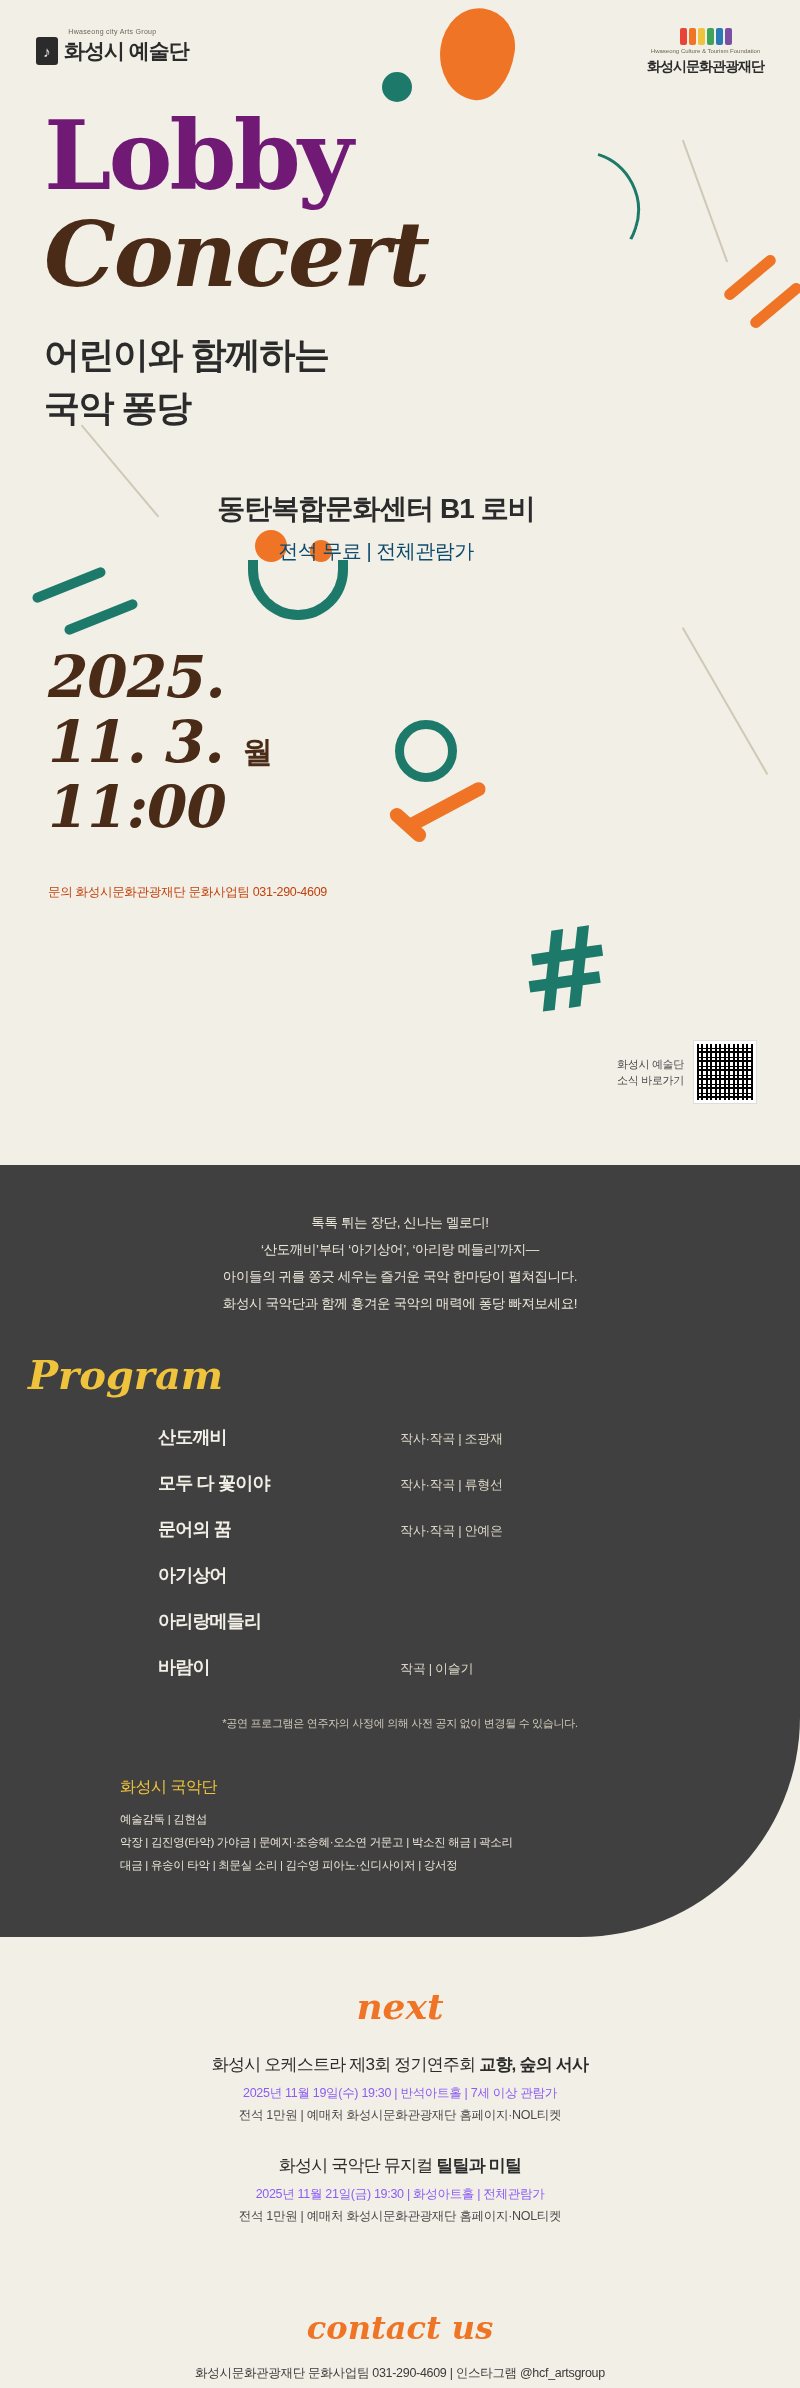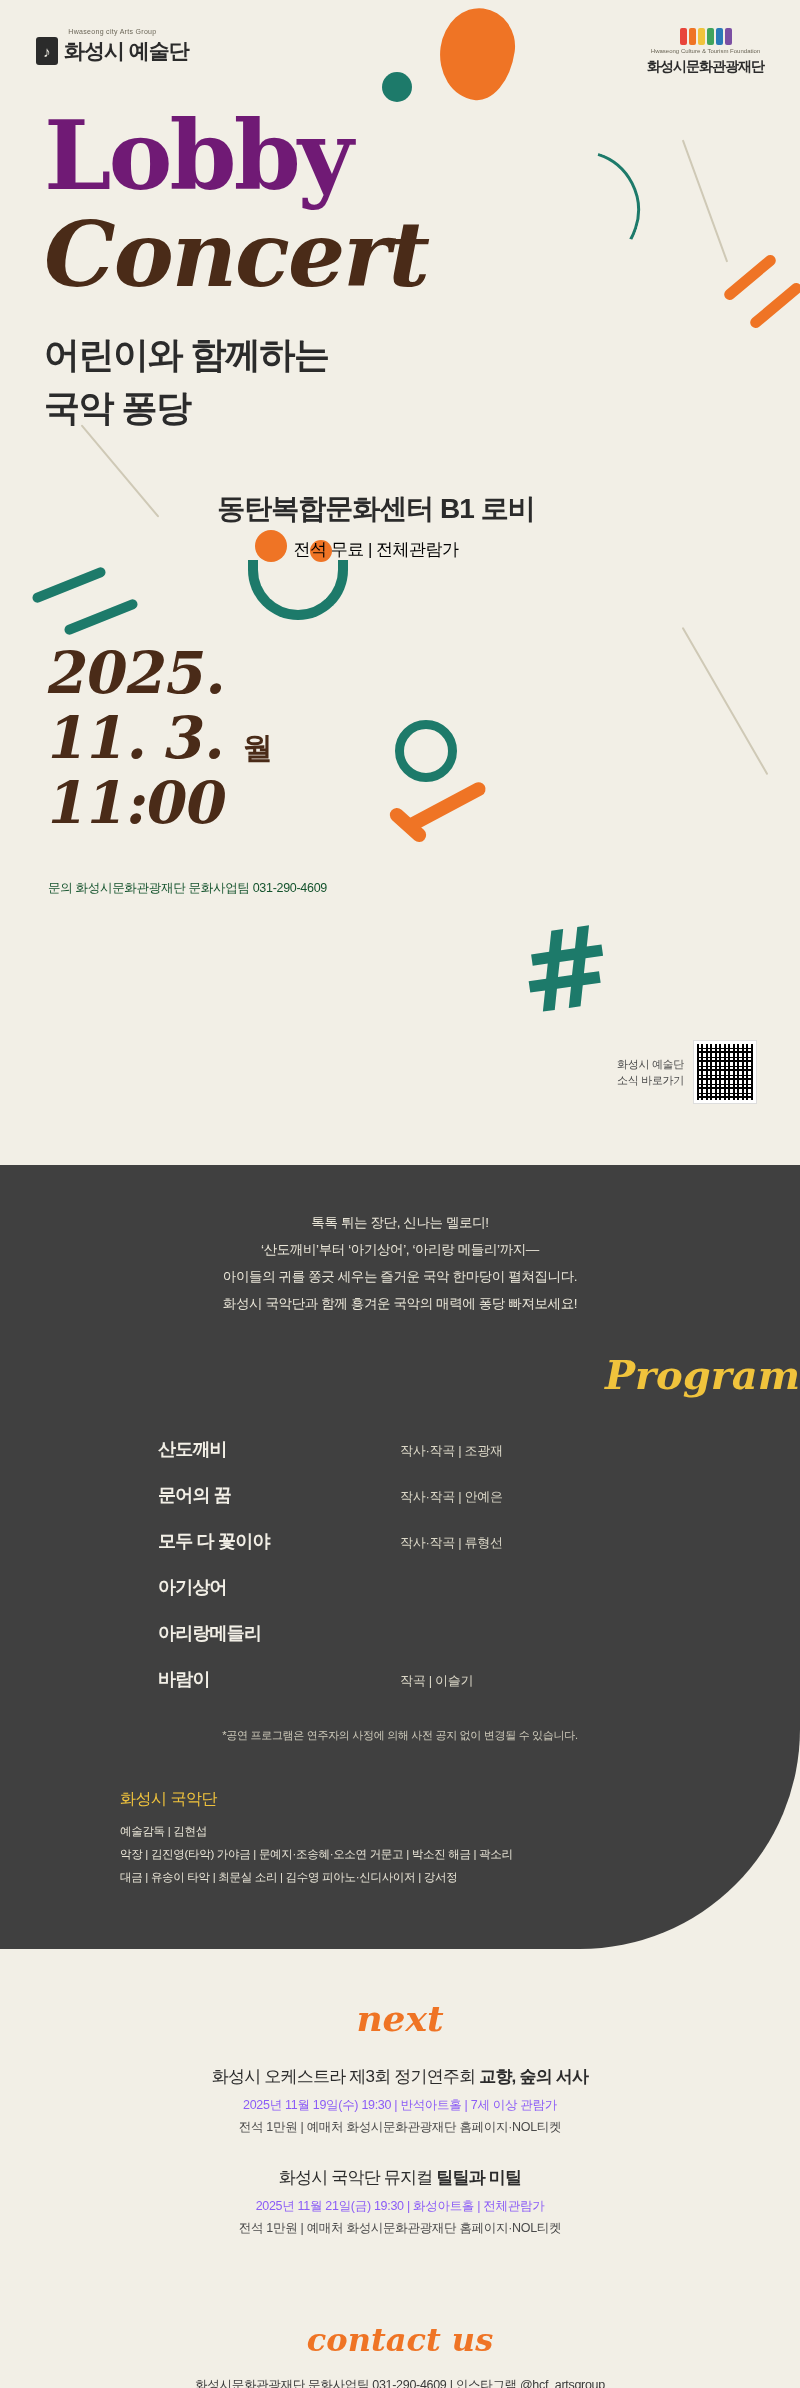--- a/index.html
+++ b/index.html
@@ -89,52 +89,52 @@
     font-size:90px; color:#4a2b18; letter-spacing:-2px; line-height:1.05; margin-top:6px;
   }
   .t-sub {
     margin-top:28px; font-size:36px; font-weight:bold; color:#2b2b2b;
     line-height:1.45; letter-spacing:-1.5px;
   }
 
   
   .venue { position:relative; z-index:5; text-align:center; padding:56px 48px 0 0; }
   .venue .v1 { font-size:28px; font-weight:bold; color:#2b2b2b; letter-spacing:-1px;}
-  .venue .v2 { font-size:17px; color:#000000; margin-top:10px; letter-spacing:-.5px;}
+  .venue .v2 { font-size:20px; color:#0c4a6e; margin-top:10px; letter-spacing:-.5px;}
 
   
   .date { position:relative; z-index:5; padding:80px 0 0 48px; }
   .date .line {
     font-family:"DejaVu Serif", serif; font-style:italic; font-weight:bold;
     font-size:58px; color:#4a2b18; line-height:1.12; letter-spacing:-1px;
   }
   .date .day { font-family:"Liberation Sans",sans-serif; font-style:normal; font-size:30px; }
 
-  .inq { position:relative; z-index:5; padding:44px 0 0 48px; font-size:12.5px; color:#14532d; letter-spacing:-.3px;}
+  .inq { position:relative; z-index:5; padding:44px 0 0 48px; font-size:12.5px; color:#c2410c; letter-spacing:-.3px;}
 
   .qr-wrap { position:absolute; right:44px; bottom:62px; z-index:5; display:flex; align-items:center; gap:10px;}
   .qr-txt { font-size:11px; color:#4a4a4a; text-align:right; line-height:1.5; letter-spacing:-.3px;}
   .qr {
     width:62px;height:62px;background:#fff;
     background-image:
       linear-gradient(90deg,#000 25%,transparent 25%,transparent 50%,#000 50%,#000 62%,transparent 62%),
       linear-gradient(0deg,#000 18%,transparent 18%,transparent 44%,#000 44%,#000 55%,transparent 55%);
     background-size:9px 9px;
     border:3px solid #fff; outline:1px solid #ddd;
   }
 
   
   .green {
     background:#404040; color:#f2efe6; padding:44px 0 60px 0;
     border-radius:0 0 220px 0; position:relative;
   }
   .intro { text-align:center; font-size:13.5px; line-height:2.0; letter-spacing:-.4px; color:#eae6d8;}
   .prog-title {
-    text-align:right; font-family:"DejaVu Serif",serif; font-style:italic; font-weight:bold;
-    font-size:40px; color:#f0c33c; margin:34px 0 28px 0;
+    text-align:left; font-family:"DejaVu Serif",serif; font-style:italic; font-weight:bold;
+    font-size:40px; color:#f0c33c; margin:34px 0 16px 0;padding-left:28px;
   }
   .plist { width:560px; margin:0 auto; }
   .prow { display:flex; align-items:baseline; padding:11px 0; }
   .pname { width:50%; font-size:18px; font-weight:bold; letter-spacing:-.8px; padding-left:38px;}
   .pcred { width:50%; font-size:13px; color:#dcd8c8; letter-spacing:-.3px;}
   .pnote { text-align:center; font-size:11px; color:#cfcbbb; margin-top:26px; letter-spacing:-.3px;}
 
   .team { width:560px; margin:46px auto 0 auto; }
   .team h4 { color:#f0c33c; font-size:16px; font-weight:normal; margin-bottom:10px; letter-spacing:-.5px;}
   .team p { font-size:11.5px; line-height:2.0; color:#e8e4d6; letter-spacing:-.3px;}
@@ -242,26 +242,26 @@
 화성시 국악단과 함께 흥겨운 국악의 매력에 퐁당 빠져보세요!</div>
 
     <div class="prog-title">Program</div>
 
     <div class="plist">
       <div class="prow">
         <div class="pname">산도깨비</div>
         <div class="pcred">작사·작곡 | 조광재</div>
       </div>
       <div class="prow">
+        <div class="pname">모두 다 꽃이야</div>
+        <div class="pcred">작사·작곡 | 류형선</div>
+      </div>
+      <div class="prow">
         <div class="pname">문어의 꿈</div>
         <div class="pcred">작사·작곡 | 안예은</div>
-      </div>
-      <div class="prow">
-        <div class="pname">모두 다 꽃이야</div>
-        <div class="pcred">작사·작곡 | 류형선</div>
       </div>
       <div class="prow">
         <div class="pname">아기상어</div>
         <div class="pcred"></div>
       </div>
       <div class="prow">
         <div class="pname">아리랑메들리</div>
         <div class="pcred"></div>
       </div>
       <div class="prow">

